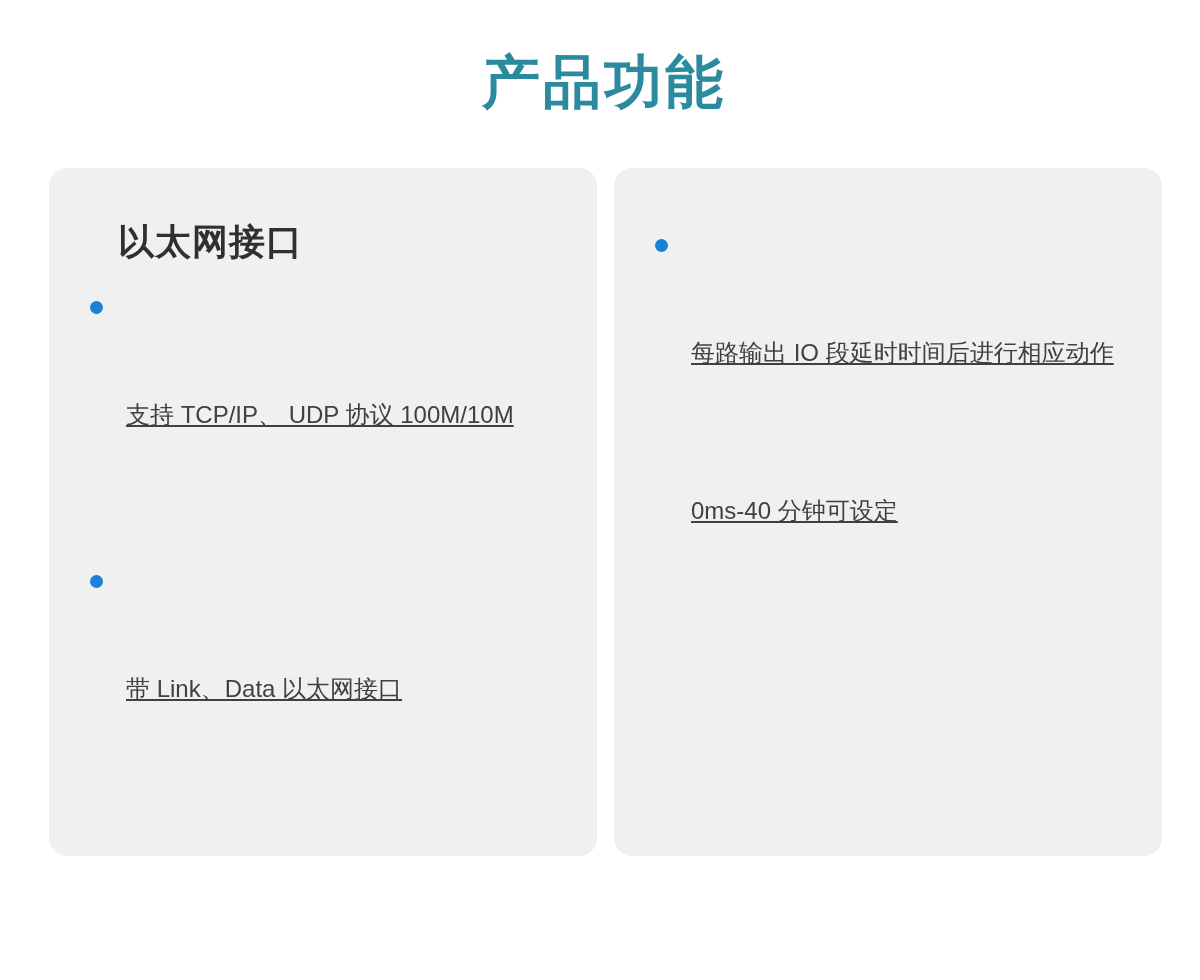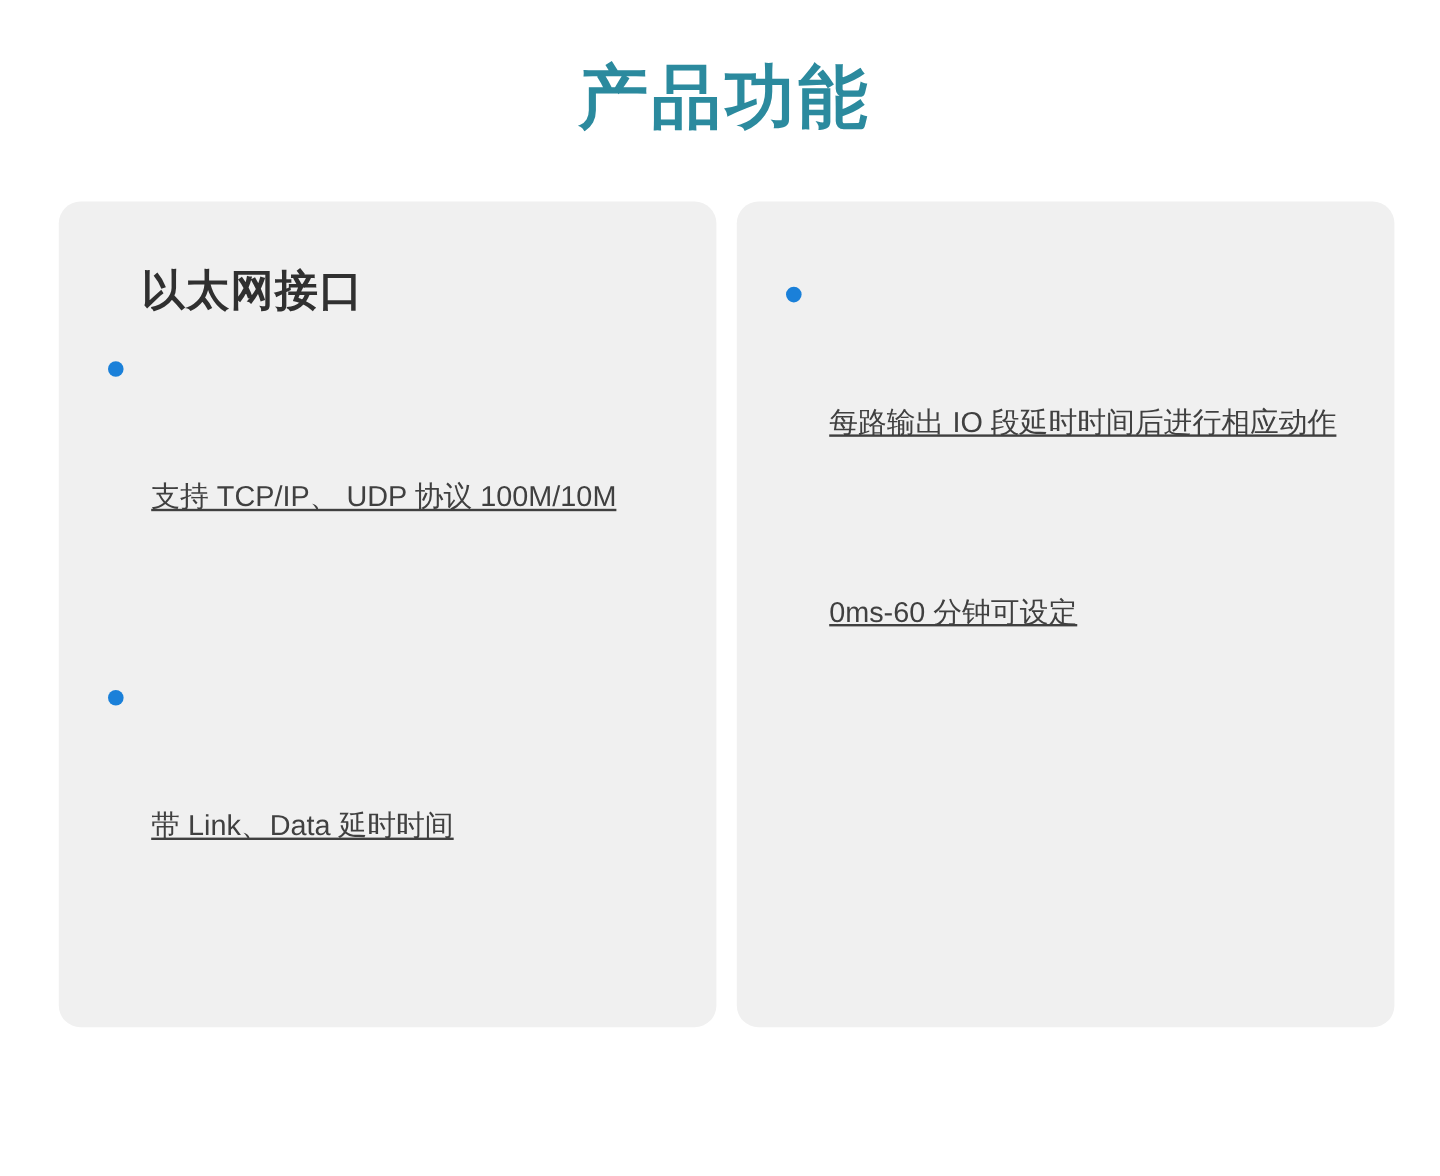--- a/index.html
+++ b/index.html
@@ -83,28 +83,28 @@
     <h2 class="card-title">以太网接口</h2>
     <div class="bullet">
       <span class="dot"></span>
       <div class="bullet-text">
         <span class="bullet-line">支持 TCP/IP、 UDP 协议 100M/10M</span>
       </div>
     </div>
     <div class="bullet">
       <span class="dot"></span>
       <div class="bullet-text">
-        <span class="bullet-line">带 Link、Data 延时时间</span>
+        <span class="bullet-line">带 Link、Data 以太网接口</span>
       </div>
     </div>
   </section>
 
   <section class="card">
     <div class="bullet">
       <span class="dot"></span>
       <div class="bullet-text">
         <span class="bullet-line">每路输出 IO 段延时时间后进行相应动作</span>
-        <span class="bullet-line">0ms-60 分钟可设定</span>
+        <span class="bullet-line">0ms-40 分钟可设定</span>
       </div>
     </div>
   </section>
 
 </div>
 
 </body></html>

